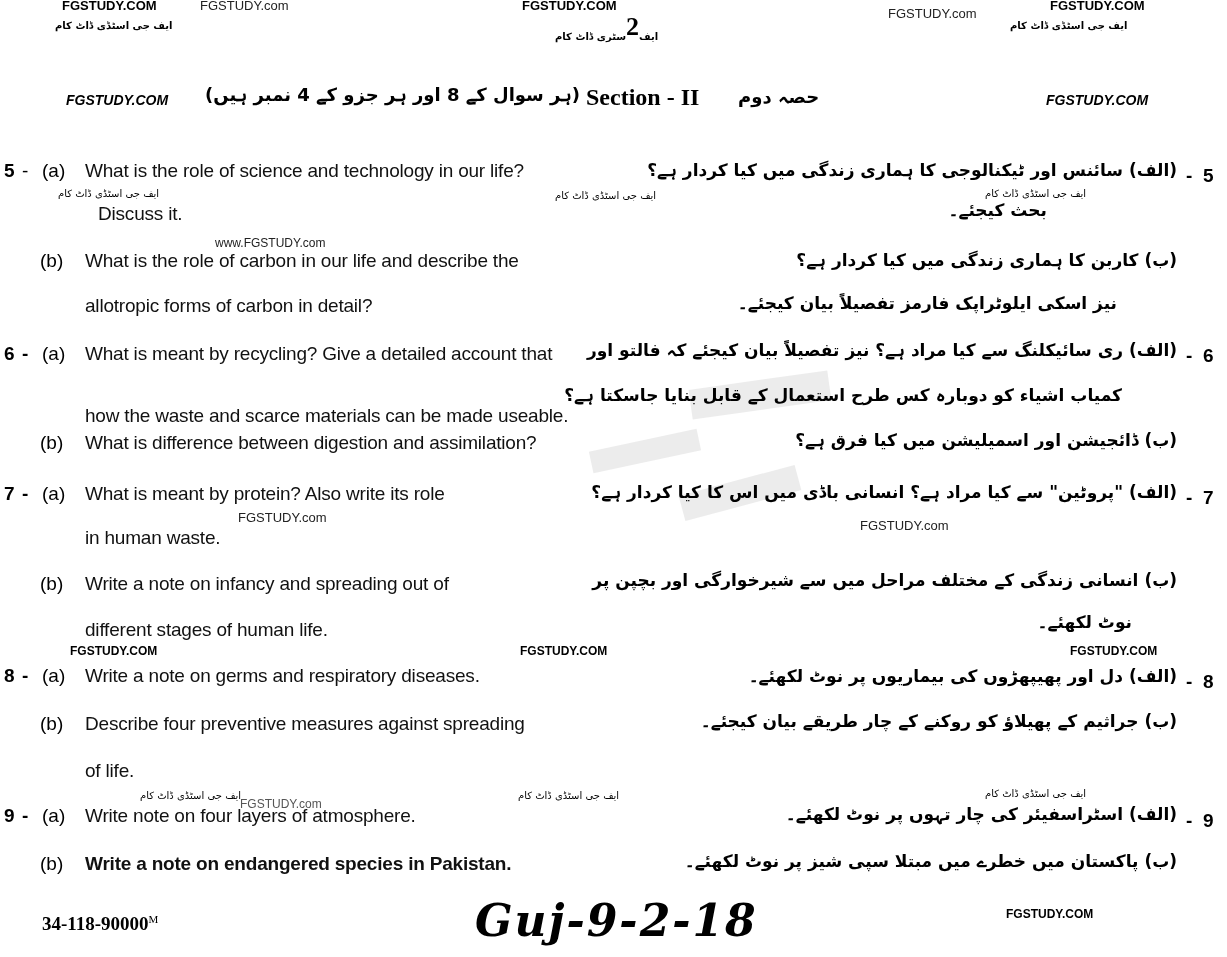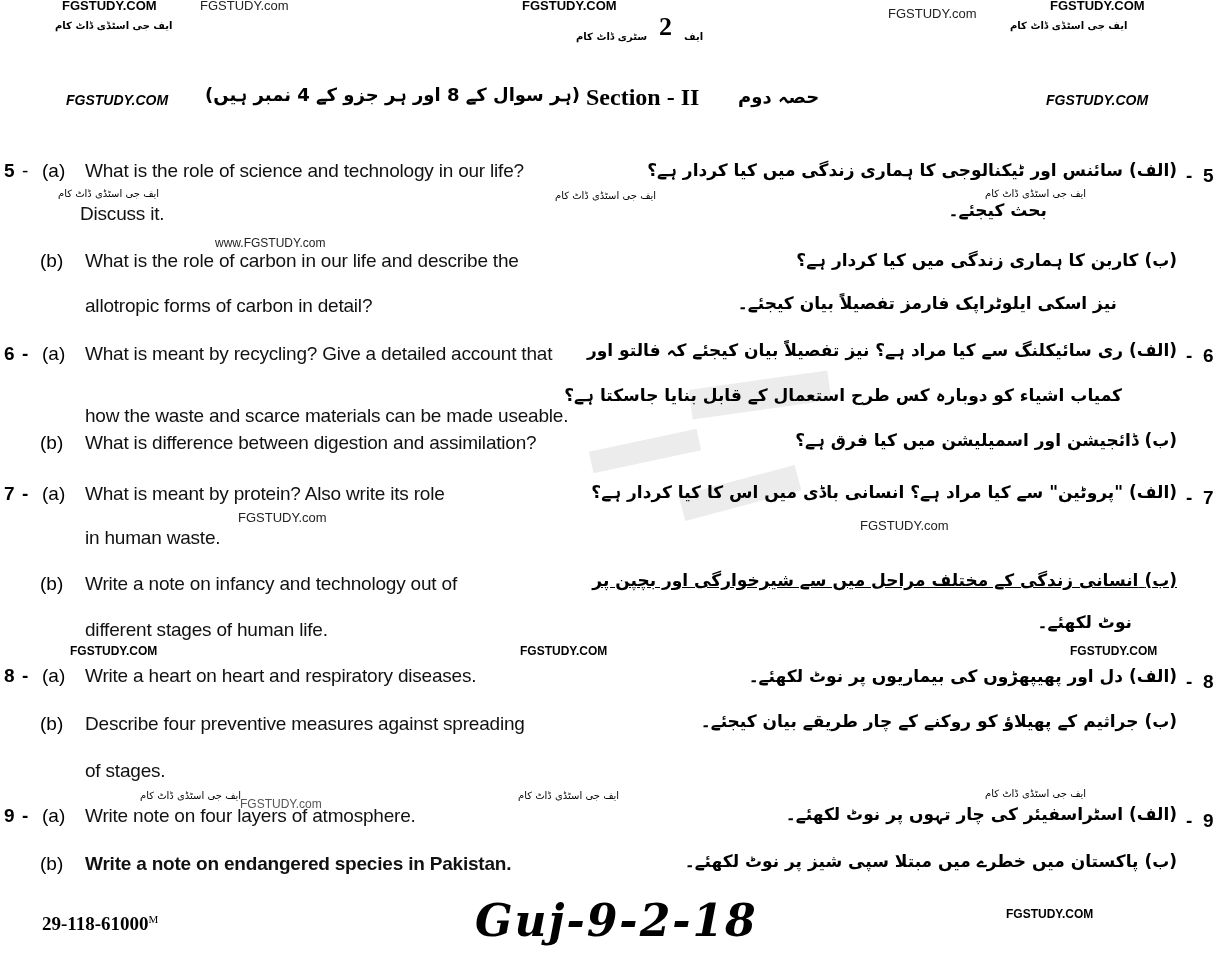--- a/index.html
+++ b/index.html
@@ -26,42 +26,42 @@
 <body>
 
 <div class="abs wm-bold" style="left:62px;top:-2px;">FGSTUDY.COM</div>
 <div class="abs wm-thin" style="left:200px;top:-2px;">FGSTUDY.com</div>
 <div class="abs wm-bold" style="left:522px;top:-2px;">FGSTUDY.COM</div>
 <div class="abs wm-thin" style="left:888px;top:6px;">FGSTUDY.com</div>
 <div class="abs wm-bold" style="left:1050px;top:-2px;">FGSTUDY.COM</div>
 <div class="abs urdu-small" style="left:55px;top:20px;font-weight:bold;">ایف جی اسٹڈی ڈاٹ کام</div>
 <div class="abs urdu-small" style="left:1010px;top:20px;font-weight:bold;">ایف جی اسٹڈی ڈاٹ کام</div>
 
-<div class="abs" style="left:576px;top:12px;display:flex;align-items:flex-end;gap:12px;">
+<div class="abs" style="left:555px;top:12px;display:flex;align-items:flex-end;gap:0;">
   <span class="urdu-small" style="font-weight:bold;">سٹری ڈاٹ کام</span>
   <span class="page-no">2</span>
   <span class="urdu-small" style="font-weight:bold;">ایف</span>
 </div>
 
 <div class="abs wm-ital" style="left:66px;top:92px;">FGSTUDY.COM</div>
 <div class="abs sec-ur" style="left:205px;top:84px;font-size:18px;">(ہر سوال کے 8 اور ہر جزو کے 4 نمبر ہیں)</div>
 <div class="abs sec-title" style="left:586px;top:84px;">Section - II</div>
 <div class="abs sec-ur" style="left:738px;top:86px;font-size:18px;">حصہ دوم</div>
 <div class="abs wm-ital" style="left:1046px;top:92px;">FGSTUDY.COM</div>
 
 <div class="ghost" style="left:690px;top:380px;width:140px;height:30px;transform:rotate(-8deg);"></div>
 <div class="ghost" style="left:590px;top:440px;width:110px;height:22px;transform:rotate(-12deg);"></div>
 <div class="ghost" style="left:680px;top:480px;width:120px;height:26px;transform:rotate(-15deg);"></div>
 
 <div class="abs qnum" style="left:4px;top:160px;">5</div>
 <div class="abs part" style="left:22px;top:160px;">-</div>
 <div class="abs part" style="left:42px;top:160px;">(a)</div>
 <div class="abs en" style="left:85px;top:160px;">What is the role of science and technology in our life?</div>
 <div class="abs urdu-small" style="left:58px;top:188px;">ایف جی اسٹڈی ڈاٹ کام</div>
-<div class="abs en" style="left:80px;top:203px;">Discuss it.</div>
+<div class="abs en" style="left:98px;top:203px;">Discuss it.</div>
 <div class="abs urdu-small" style="left:555px;top:190px;">ایف جی اسٹڈی ڈاٹ کام</div>
 
 <div class="abs urnum" style="left:1203px;top:165px;">5</div>
 <div class="abs part" style="left:1186px;top:165px;font-weight:bold;">-</div>
 <div class="abs ur" style="right:50px;top:160px;">
   <span>(الف)</span>
   <span>سائنس اور ٹیکنالوجی کا ہماری زندگی میں کیا کردار ہے؟</span>
 </div>
 <div class="abs urdu-small" style="left:985px;top:188px;">ایف جی اسٹڈی ڈاٹ کام</div>
 <div class="abs ur" style="right:180px;top:200px;">بحث کیجئے۔</div>
@@ -104,45 +104,45 @@
 <div class="abs en" style="left:85px;top:527px;">in human waste.</div>
 <div class="abs urnum" style="left:1203px;top:487px;">7</div>
 <div class="abs part" style="left:1186px;top:487px;font-weight:bold;">-</div>
 <div class="abs ur" style="right:50px;top:482px;">
   <span>(الف)</span>
   <span>"پروٹین" سے کیا مراد ہے؟ انسانی باڈی میں اس کا کیا کردار ہے؟</span>
 </div>
 <div class="abs wm-thin" style="left:860px;top:518px;">FGSTUDY.com</div>
 
 <div class="abs part" style="left:40px;top:573px;">(b)</div>
-<div class="abs en" style="left:85px;top:573px;">Write a note on infancy and technology out of</div>
+<div class="abs en" style="left:85px;top:573px;">Write a note on infancy and spreading out of</div>
 <div class="abs en" style="left:85px;top:619px;">different stages of human life.</div>
-<div class="abs ur" style="right:50px;top:570px;text-decoration:underline;">
+<div class="abs ur" style="right:50px;top:570px;">
   <span>(ب)</span>
   <span>انسانی زندگی کے مختلف مراحل میں سے شیرخوارگی اور بچپن پر</span>
 </div>
 <div class="abs ur" style="right:95px;top:612px;">نوٹ لکھئے۔</div>
 
 <div class="abs wm-bold" style="left:70px;top:644px;font-size:12px;">FGSTUDY.COM</div>
 <div class="abs wm-bold" style="left:520px;top:644px;font-size:12px;">FGSTUDY.COM</div>
 <div class="abs wm-bold" style="left:1070px;top:644px;font-size:12px;">FGSTUDY.COM</div>
 <div class="abs qnum" style="left:4px;top:665px;">8</div>
 <div class="abs part" style="left:22px;top:665px;font-weight:bold;">-</div>
 <div class="abs part" style="left:42px;top:665px;">(a)</div>
-<div class="abs en" style="left:85px;top:665px;">Write a heart on heart and respiratory diseases.</div>
+<div class="abs en" style="left:85px;top:665px;">Write a note on germs and respiratory diseases.</div>
 <div class="abs urnum" style="left:1203px;top:671px;">8</div>
 <div class="abs part" style="left:1186px;top:671px;font-weight:bold;">-</div>
 <div class="abs ur" style="right:50px;top:666px;">
   <span>(الف)</span>
   <span>دل اور پھیپھڑوں کی بیماریوں پر نوٹ لکھئے۔</span>
 </div>
 
 <div class="abs part" style="left:40px;top:713px;">(b)</div>
 <div class="abs en" style="left:85px;top:713px;">Describe four preventive measures against spreading</div>
-<div class="abs en" style="left:85px;top:760px;">of stages.</div>
+<div class="abs en" style="left:85px;top:760px;">of life.</div>
 <div class="abs ur" style="right:50px;top:711px;">
   <span>(ب)</span>
   <span>جراثیم کے پھیلاؤ کو روکنے کے چار طریقے بیان کیجئے۔</span>
 </div>
 
 <div class="abs urdu-small" style="left:140px;top:790px;">ایف جی اسٹڈی ڈاٹ کام</div>
 <div class="abs wm-thin" style="left:240px;top:797px;font-size:12px;color:#555;">FGSTUDY.com</div>
 <div class="abs urdu-small" style="left:518px;top:790px;">ایف جی اسٹڈی ڈاٹ کام</div>
 <div class="abs urdu-small" style="left:985px;top:788px;">ایف جی اسٹڈی ڈاٹ کام</div>
 <div class="abs qnum" style="left:4px;top:805px;">9</div>
@@ -157,16 +157,16 @@
 </div>
 
 <div class="abs part" style="left:40px;top:853px;">(b)</div>
 <div class="abs en" style="left:85px;top:853px;font-weight:bold;">Write a note on endangered species in Pakistan.</div>
 <div class="abs ur" style="right:50px;top:851px;">
   <span>(ب)</span>
   <span>پاکستان میں خطرے میں مبتلا سپی شیز پر نوٹ لکھئے۔</span>
 </div>
 
 <div class="abs code" style="left:42px;top:913px;">
-  <span>29-118-61000</span><sup>M</sup>
+  <span>34-118-90000</span><sup>M</sup>
 </div>
 <div class="abs hand" style="left:475px;top:895px;">Guj-9-2-18</div>
 <div class="abs wm-bold" style="left:1006px;top:907px;font-size:12px;">FGSTUDY.COM</div>
 
 </body></html>

